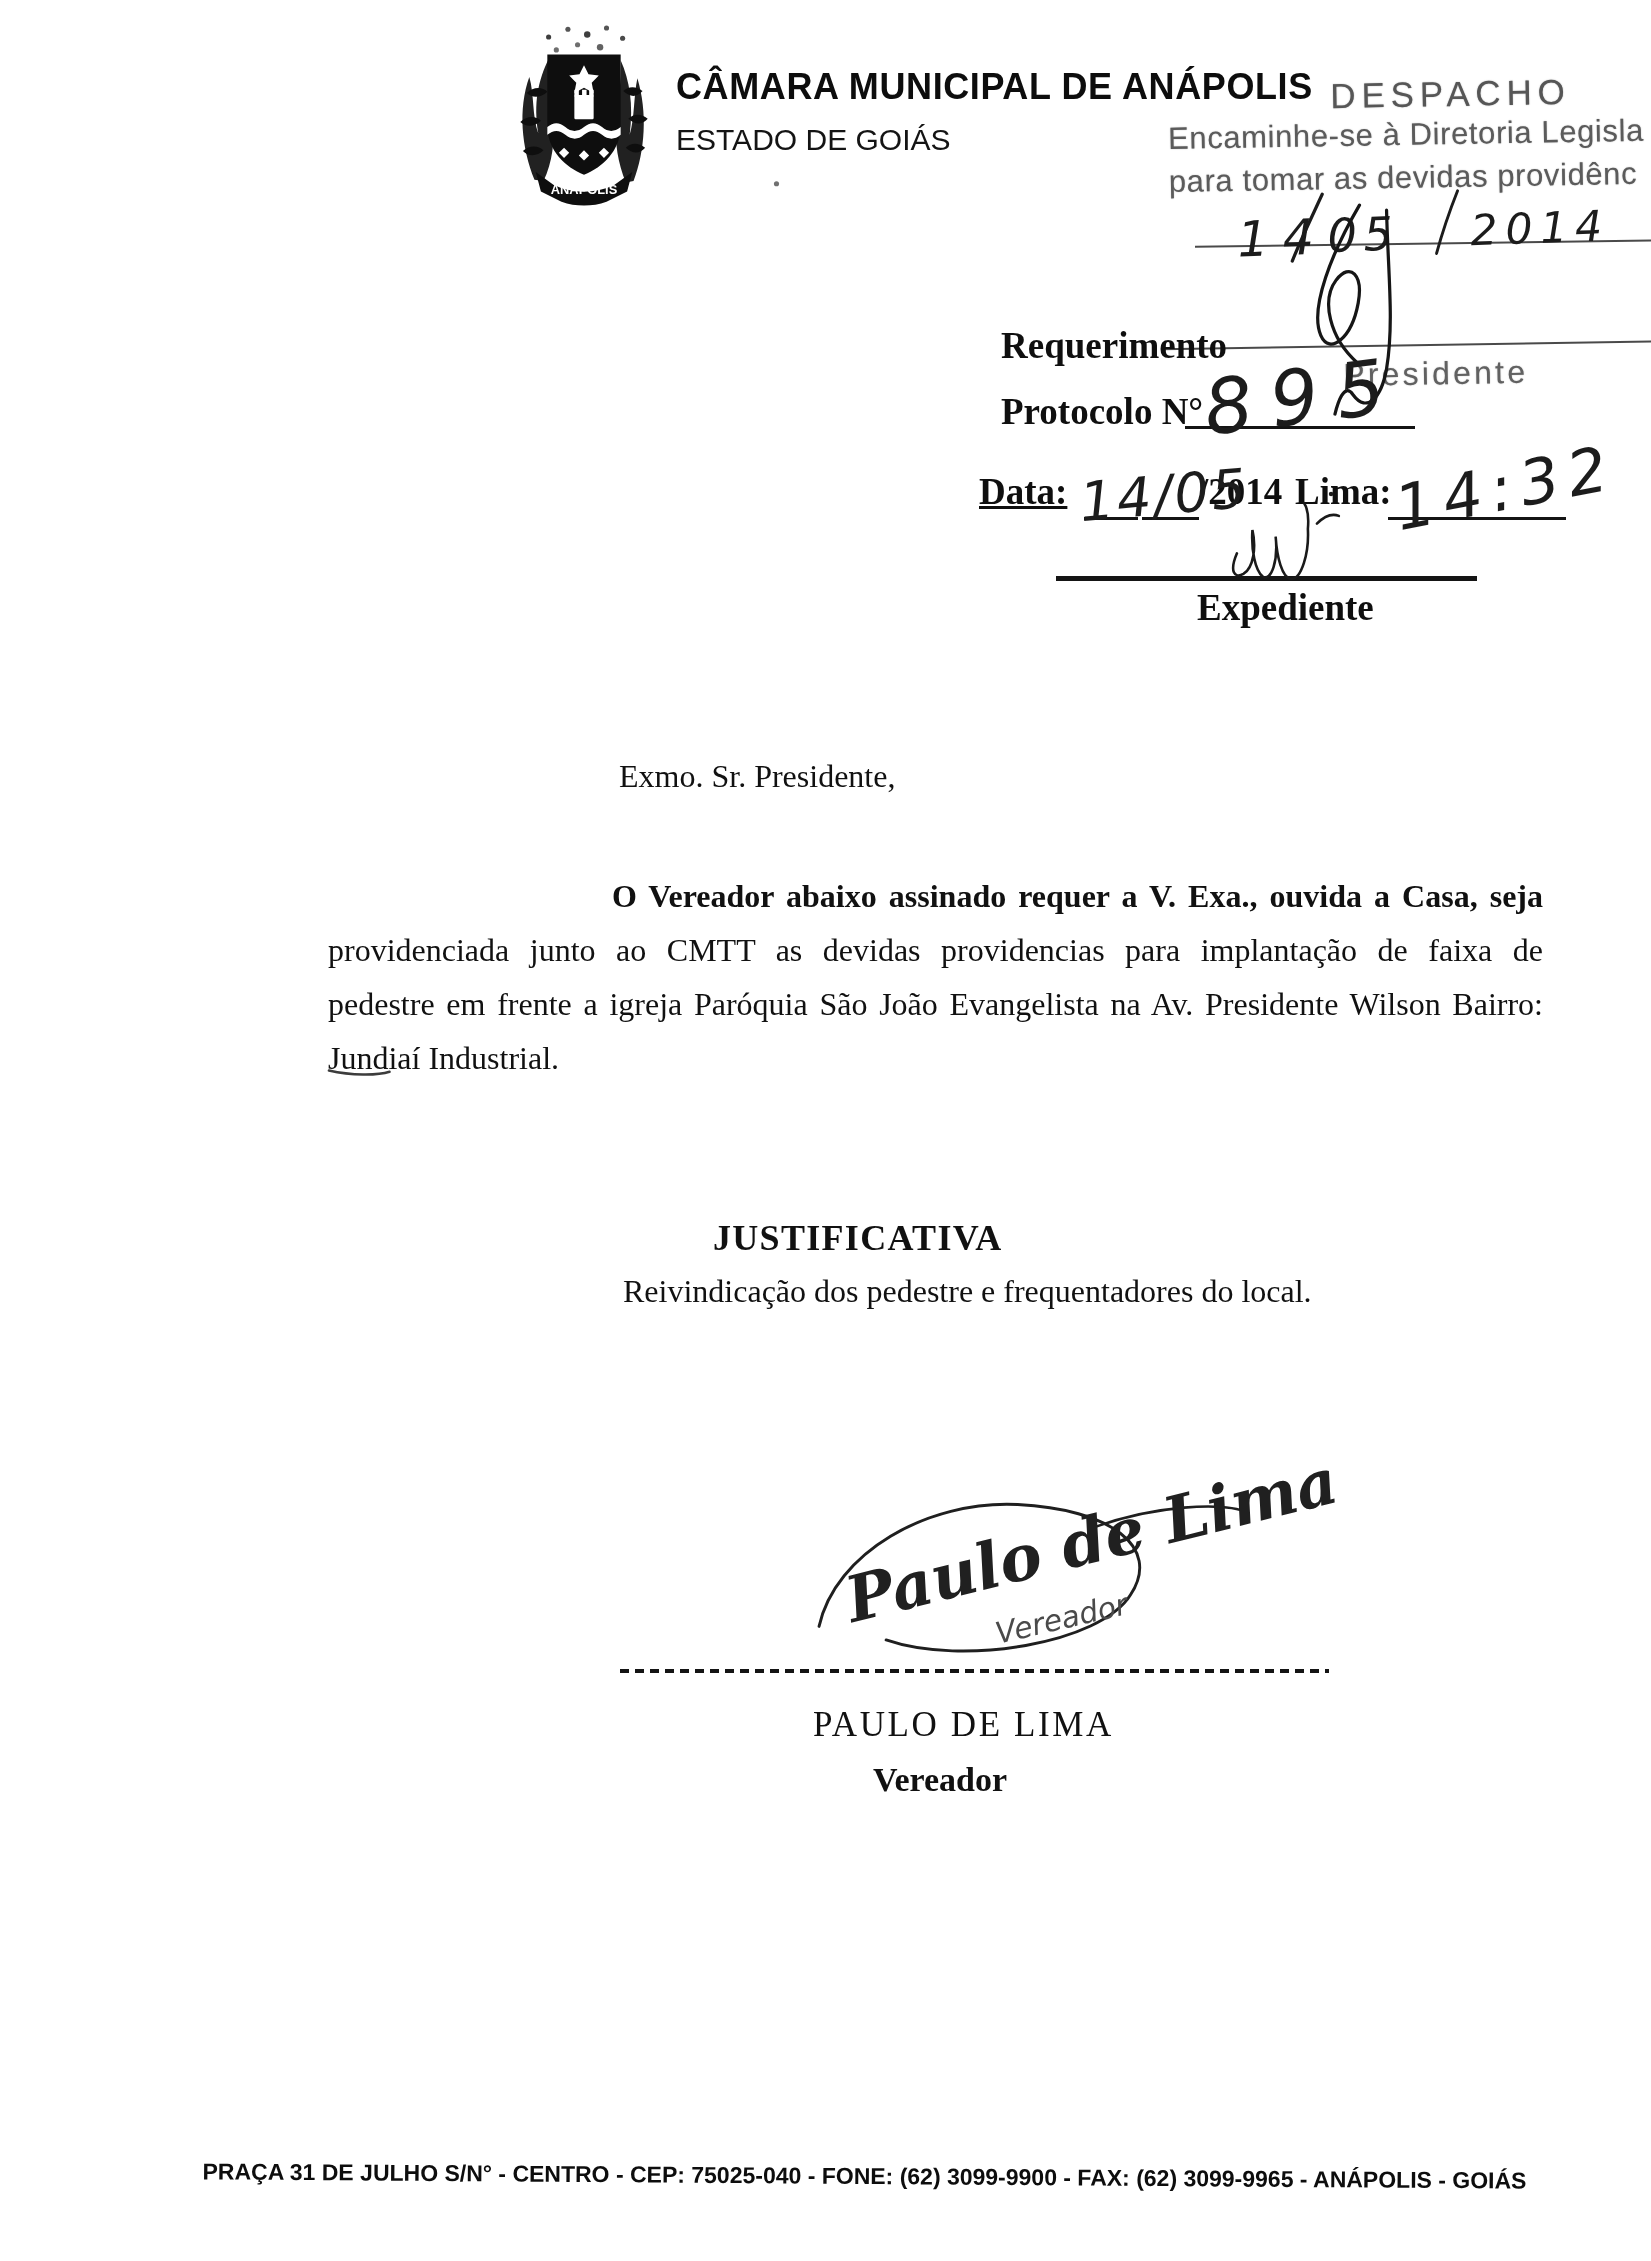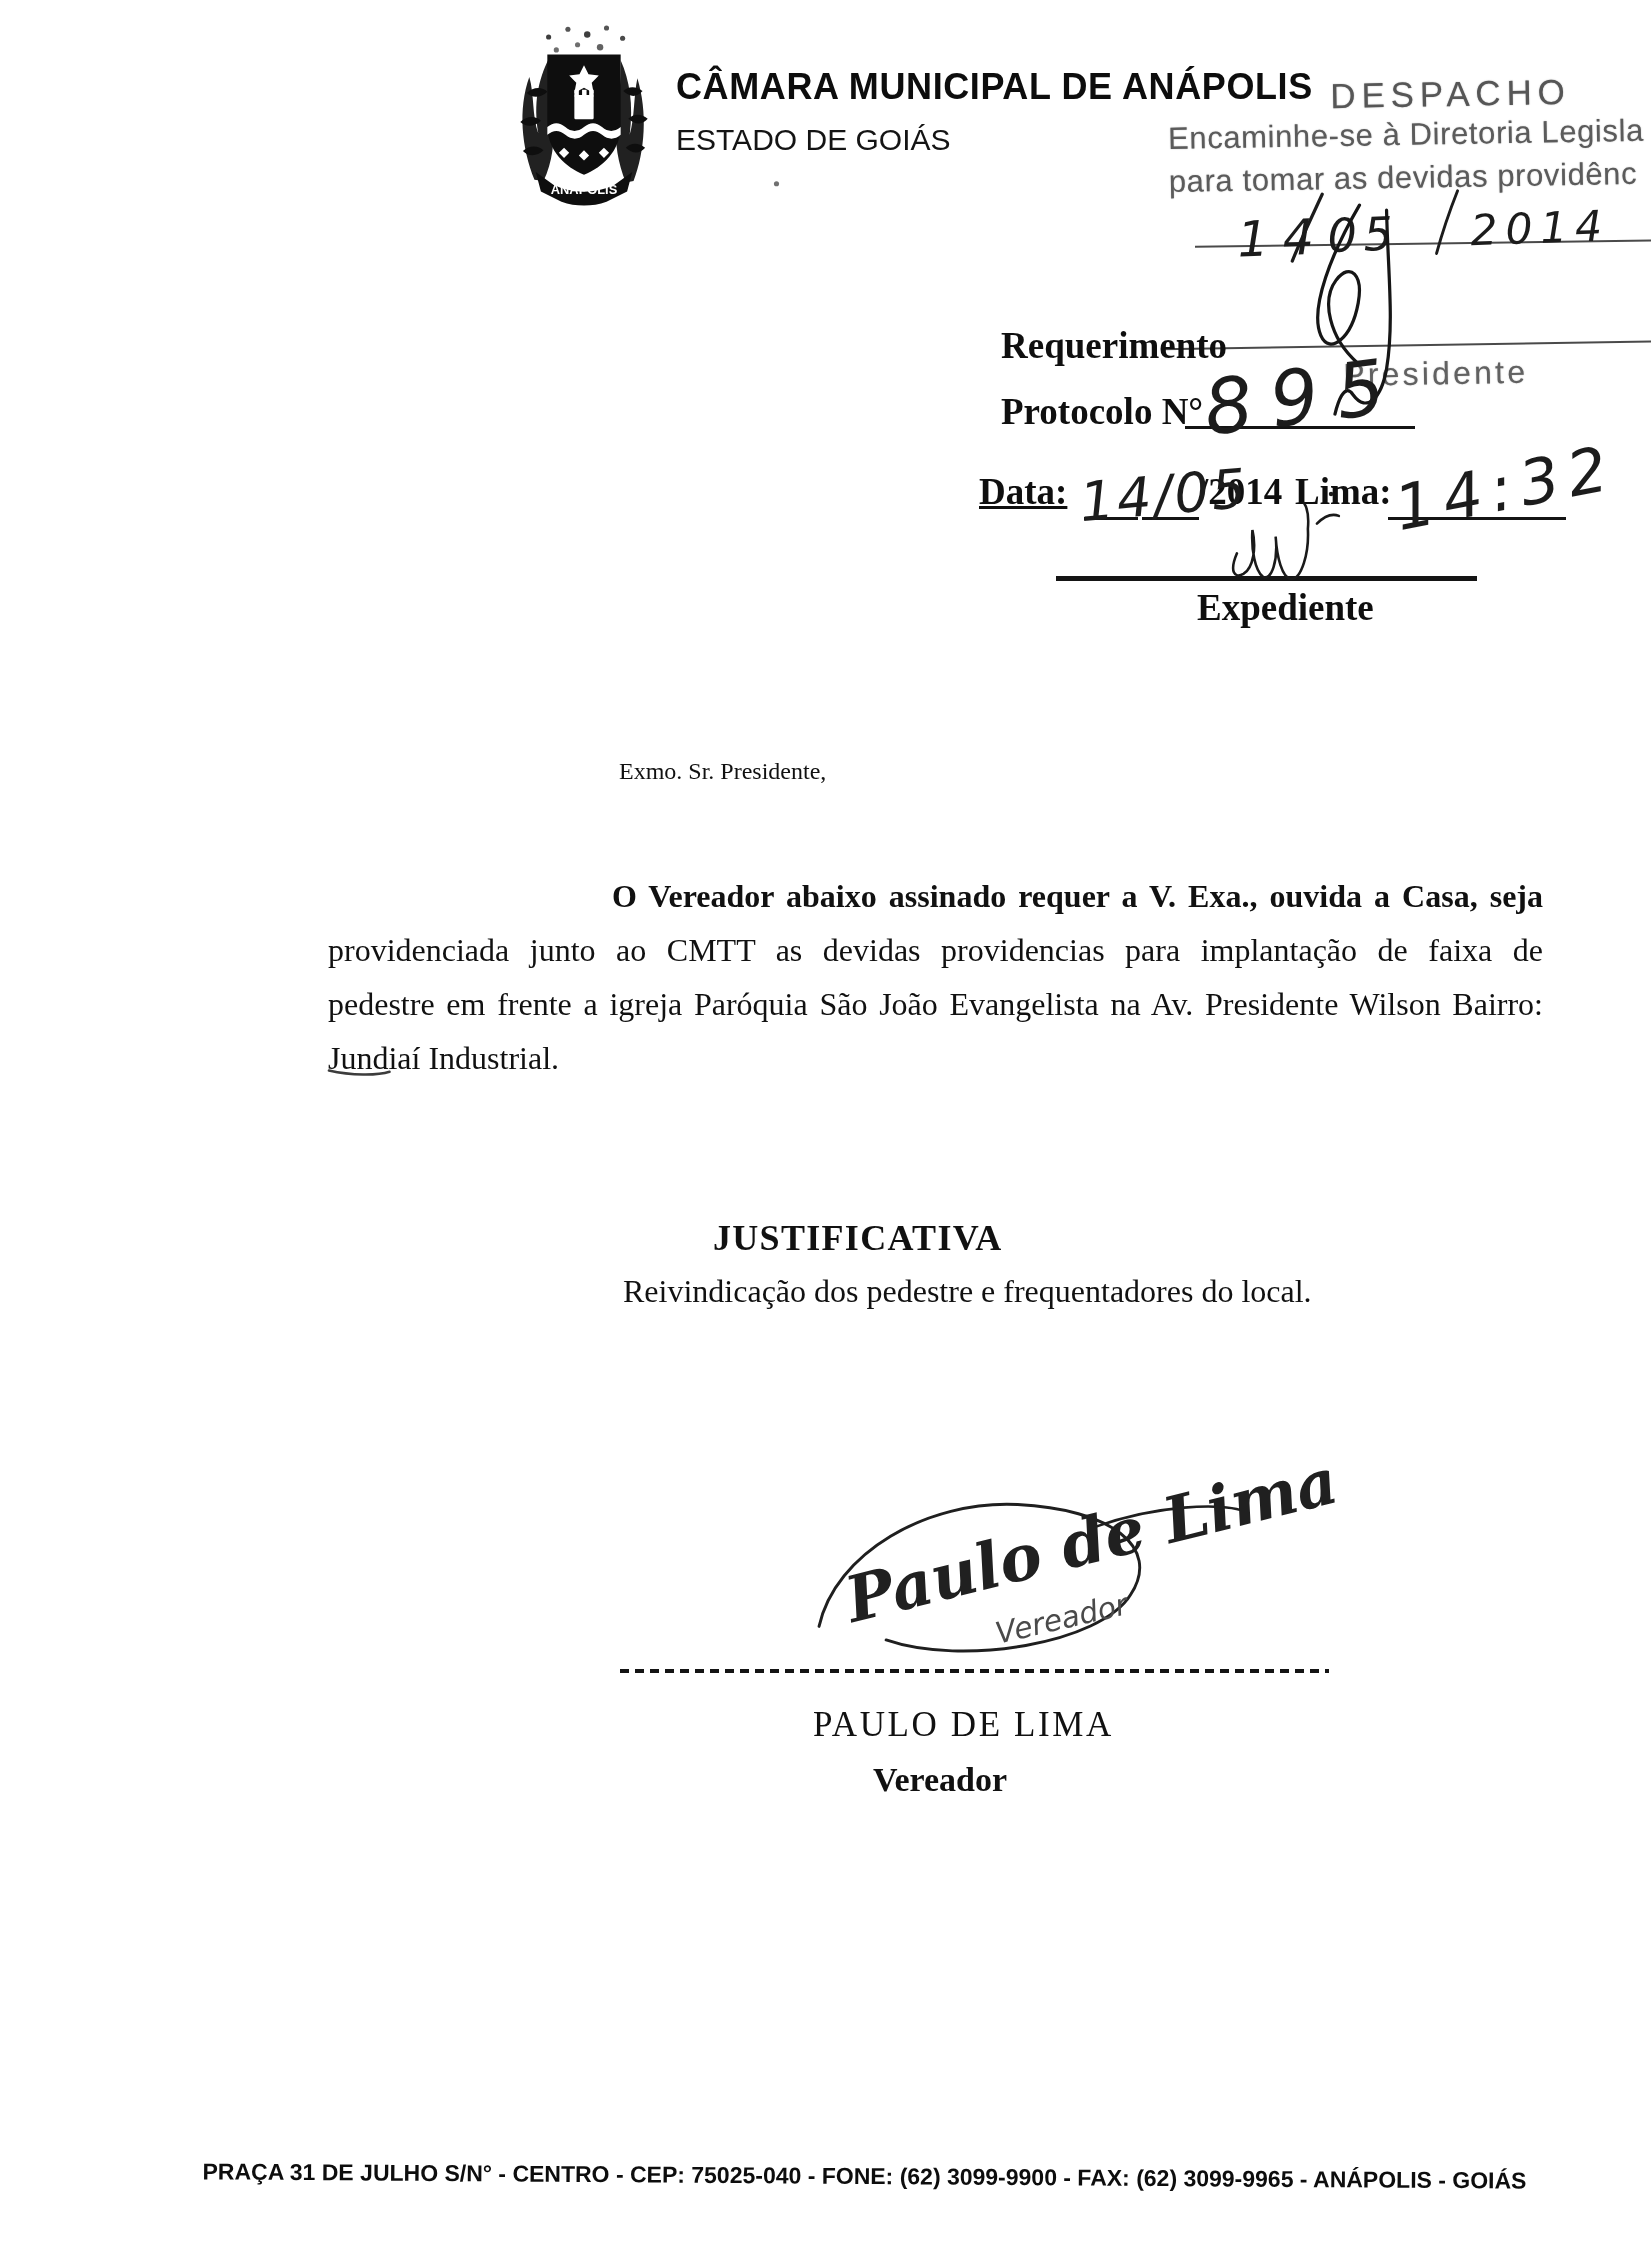--- a/index.html
+++ b/index.html
@@ -36,21 +36,21 @@
   .date-label{left:979px; top:470px;text-decoration:underline;}
   .date-year{left:1198px; top:470px;}
   .hours-label{left:1295px; top:470px;}
   .u-seg{height:3.2px; background:#141414;}
   .u-day{left:1084px; top:517px; width:54px;}
   .u-month{left:1142px; top:517px; width:57px;}
   .u-hours{left:1388px; top:517px; width:178px;}
   .exp-rule{left:1056px; top:576px; width:421px; height:4.5px; background:#151515;}
   .exp-label{left:1197px; top:586px; font-size:37px; font-weight:bold;}
   
-  .salutation{left:619px; top:758px; font-size:24px; white-space:nowrap;}
+  .salutation{left:619px; top:758px; font-size:32px; white-space:nowrap;}
   .body-block{left:328px; top:869px; width:1215px; font-size:32px; line-height:54px;}
   .body-line{text-align:justify; text-align-last:justify;}
   .body-line.indent{margin-left:284px;font-weight:bold;}
   .body-line.last{text-align:left; text-align-last:left;}
   .just-title{left:713px; top:1205px; font-size:36px; font-weight:bold; letter-spacing:1.3px;margin-top:12px;}
   .just-text{left:623px; top:1273px; font-size:32px; white-space:nowrap;}
   .session-line{left:623px; top:1403px; font-size:32px; white-space:nowrap;}
   
   .dashed-line{left:620px; top:1669px; width:709px; height:3.9px;
     background:repeating-linear-gradient(90deg,#141414 0 9px,transparent 9px 15px);}

